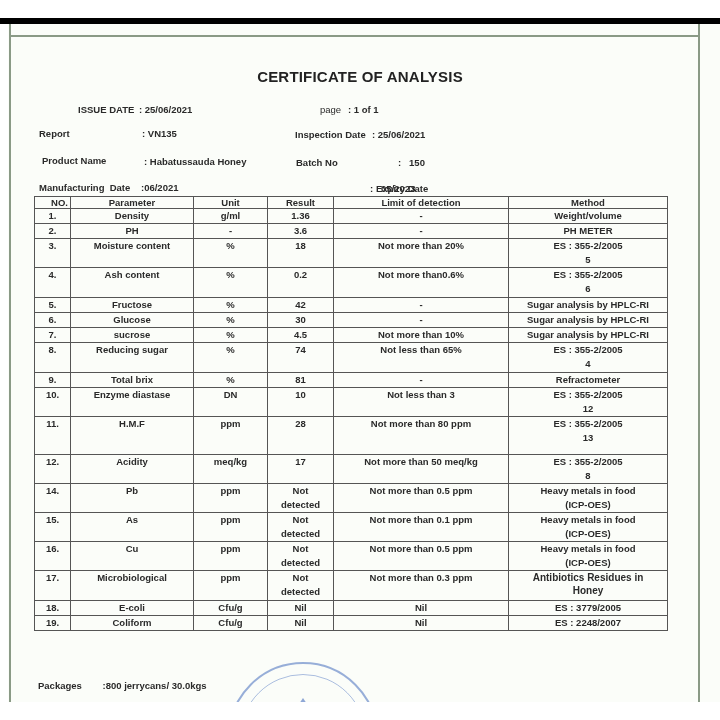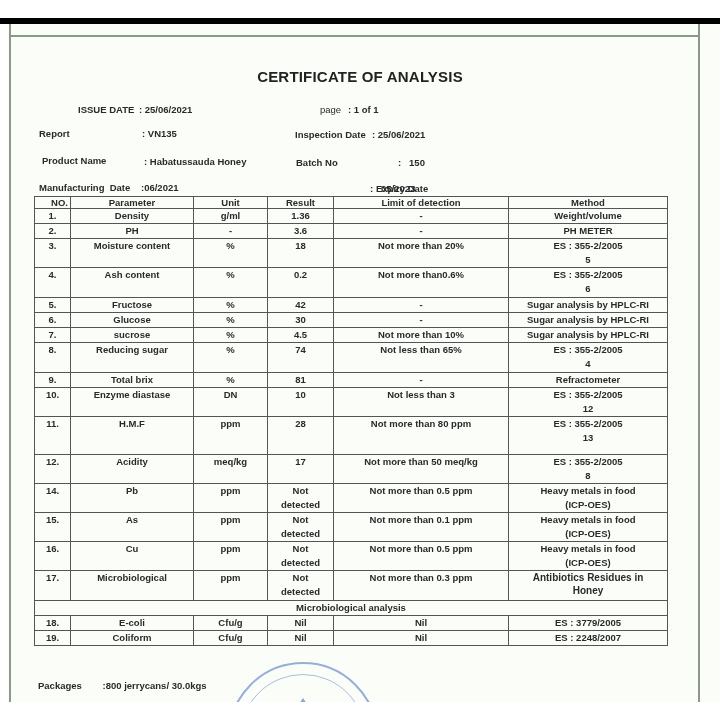--- a/index.html
+++ b/index.html
@@ -224,23 +224,20 @@
       </tr>
       <tr style="height: 30px;">
         <td class="no"><span>17.</span></td>
         <td><span>Microbiological</span></td>
         <td><span>ppm</span></td>
         <td><span>Not</span><br><span>detected</span></td>
         <td><span>Not more than 0.3 ppm</span></td>
         <td class="big" style="line-height:13px;"><span>Antibiotics Residues in</span><br><span>Honey</span></td>
       </tr>
       <tr style="height: 15px;">
-        <td colspan="6">Microbiological analysis</td>
-      </tr>
-      <tr style="height: 15px;">
         <td class="no"><span>18.</span></td>
         <td><span>E-coli</span></td>
         <td><span>Cfu/g</span></td>
         <td><span>Nil</span></td>
         <td><span>Nil</span></td>
         <td><span>ES : 3779/2005</span></td>
       </tr>
       <tr style="height: 15px;">
         <td class="no"><span>19.</span></td>
         <td><span>Coliform</span></td>

